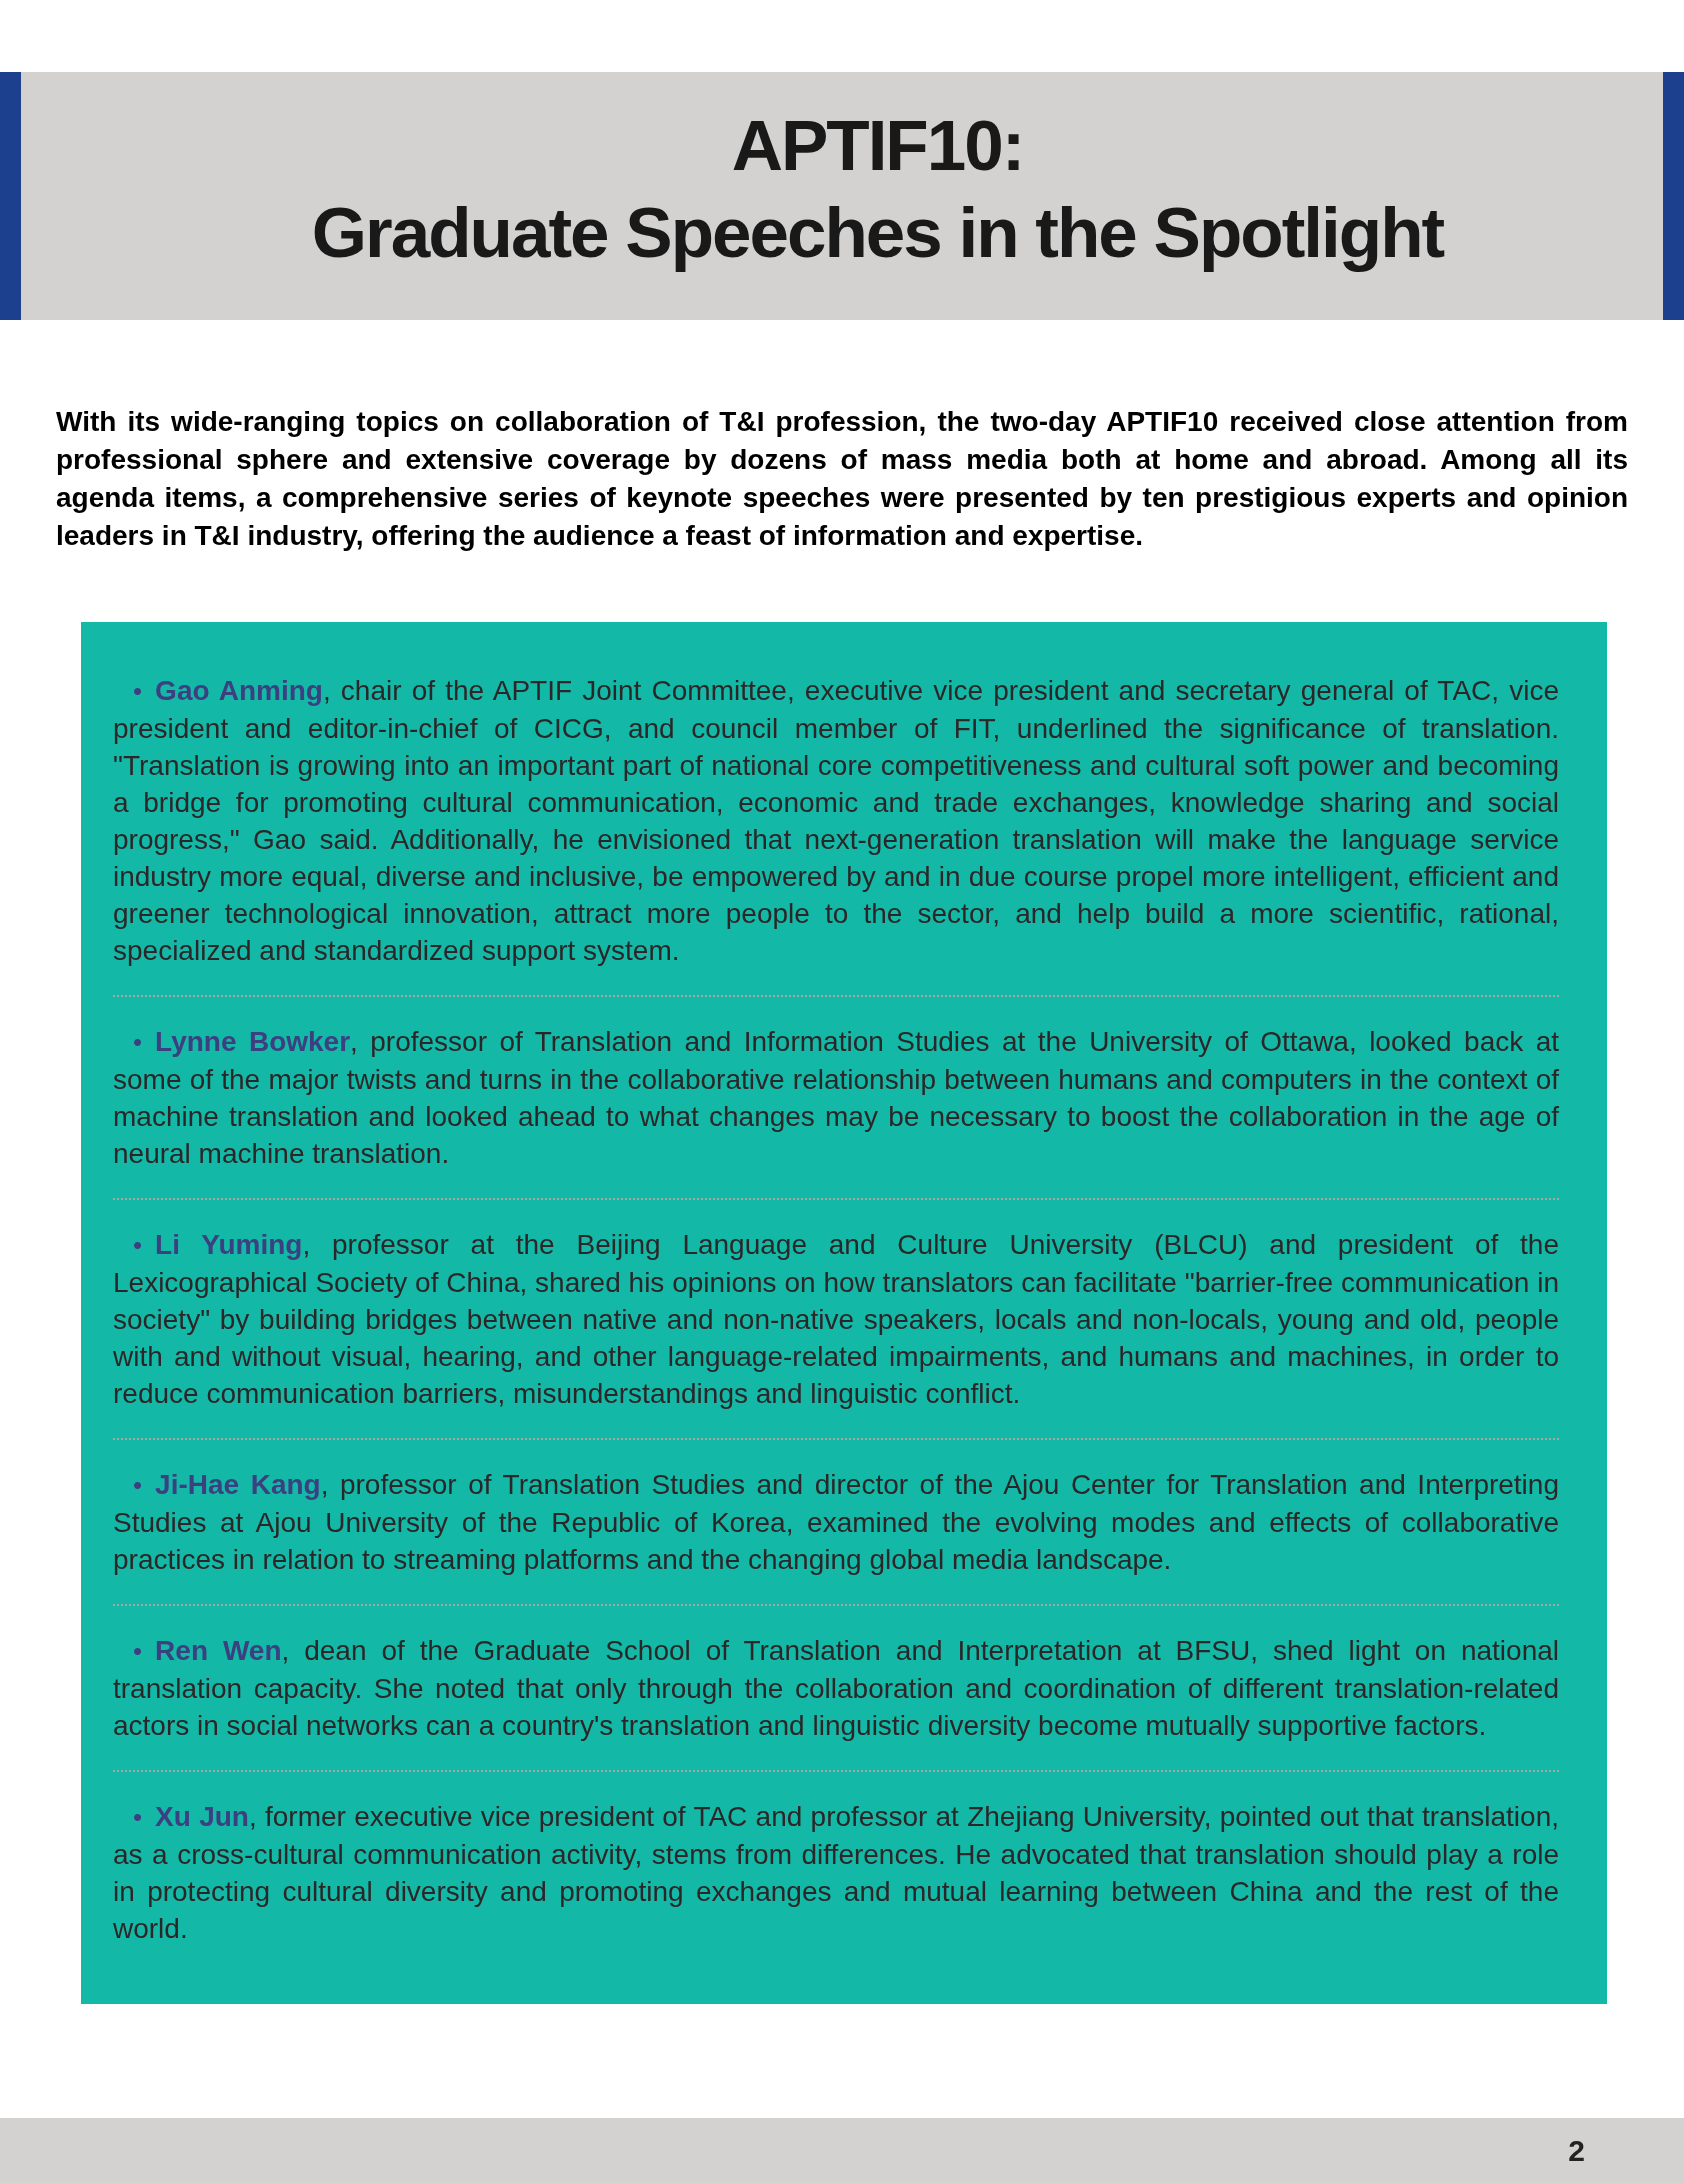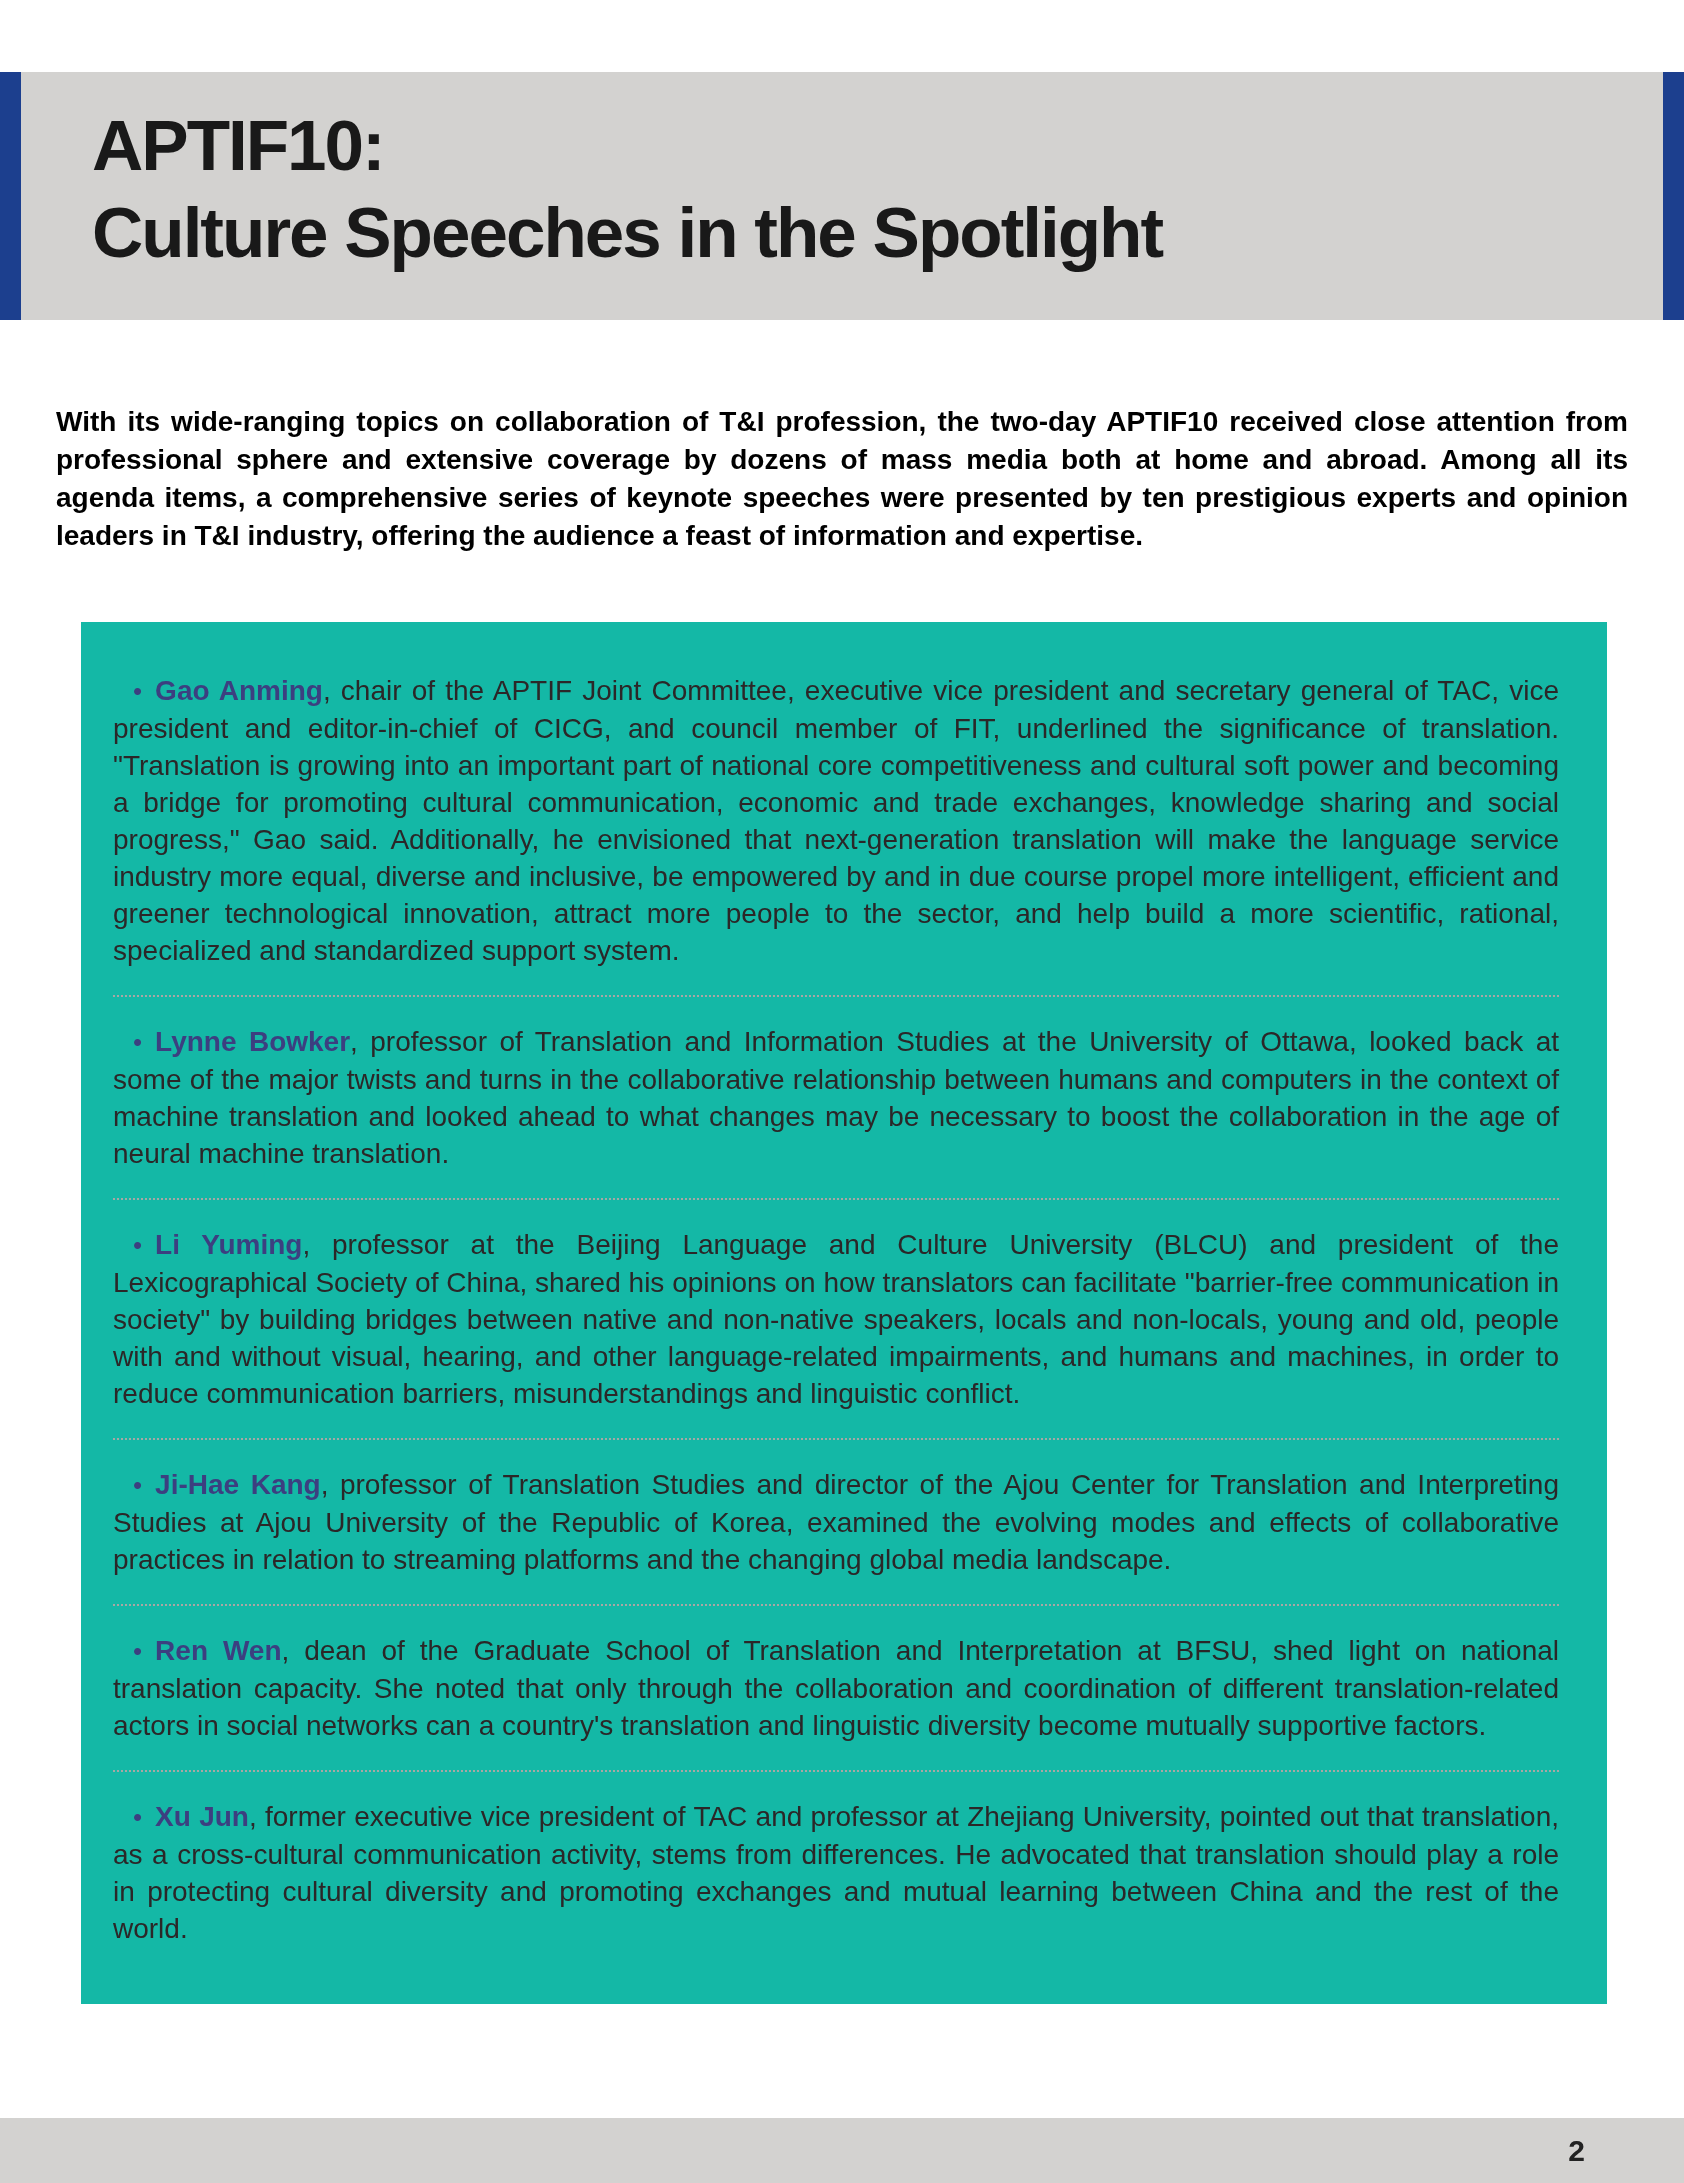--- a/index.html
+++ b/index.html
@@ -21,20 +21,21 @@
   }
   .edge-bar {
     width: 21px;
     background: #1c3f8e;
     flex: 0 0 auto;
   }
   .header-gray {
     flex: 1 1 auto;
     background: #d3d2d0;
     padding: 30px 0 0 71px;
+    text-align: center;
   }
   .page-title {
     font-weight: bold;
     font-size: 71px;
     line-height: 87px;
     letter-spacing: -2px;
     color: #191919;
   }
 
   
@@ -96,21 +97,21 @@
 </head>
 <body>
 
 <div class="page">
 
   <div class="header-band">
     <div class="edge-bar"></div>
     <div class="header-gray">
       <div class="page-title">
         <div>APTIF10:</div>
-        <div>Culture Speeches in the Spotlight</div>
+        <div>Graduate Speeches in the Spotlight</div>
       </div>
     </div>
     <div class="edge-bar"></div>
   </div>
 
   <p class="intro">With its wide-ranging topics on collaboration of T&amp;I profession, the two-day APTIF10 received close attention from professional sphere and extensive coverage by dozens of mass media both at home and abroad. Among all its agenda items, a comprehensive series of keynote speeches were presented by ten prestigious experts and opinion leaders in T&amp;I industry, offering the audience a feast of information and expertise.</p>
 
   <div class="speakers-box">
 
     <p class="speaker"><span class="bullet">•</span><span class="name">Gao Anming</span><span>, chair of the APTIF Joint Committee, executive vice president and secretary general of TAC, vice president and editor-in-chief of CICG, and council member of FIT, underlined the significance of translation. "Translation is growing into an important part of national core competitiveness and cultural soft power and becoming a bridge for promoting cultural communication, economic and trade exchanges, knowledge sharing and social progress," Gao said. Additionally, he envisioned that next-generation translation will make the language service industry more equal, diverse and inclusive, be empowered by and in due course propel more intelligent, efficient and greener technological innovation, attract more people to the sector, and help build a more scientific, rational, specialized and standardized support system.</span></p>

